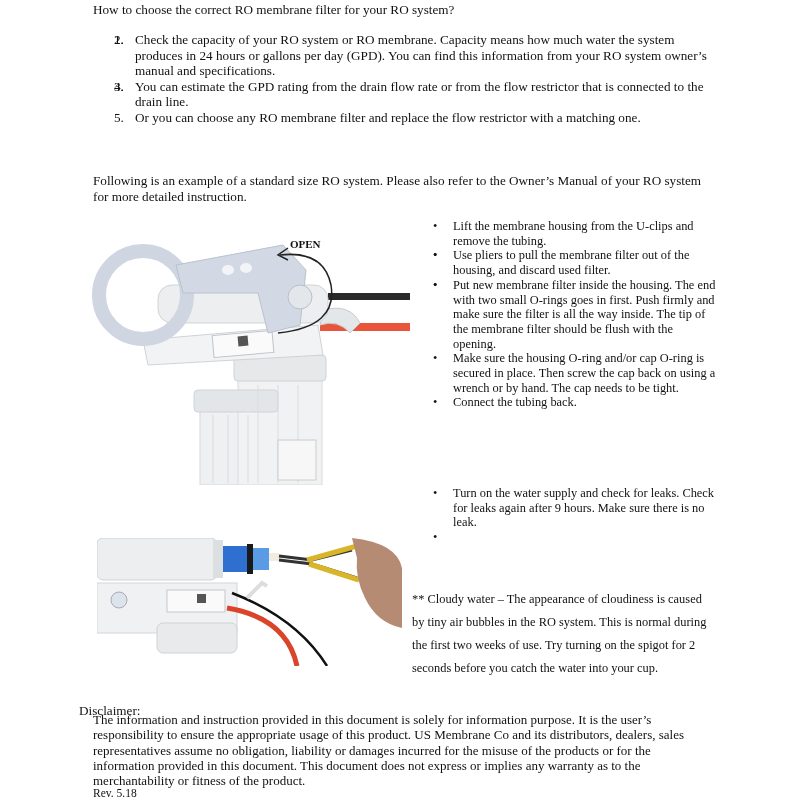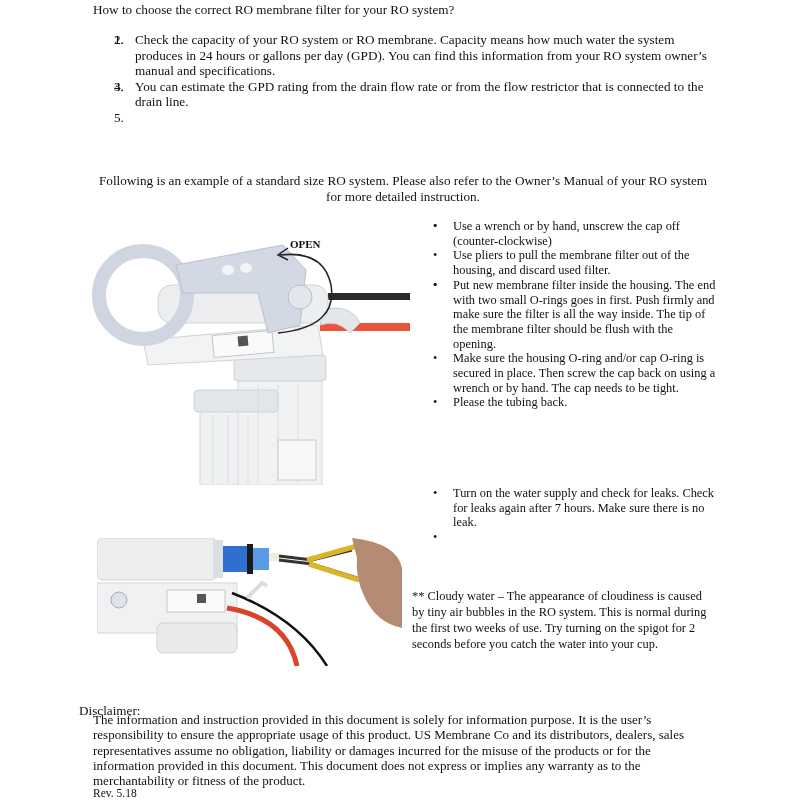--- a/index.html
+++ b/index.html
@@ -4,52 +4,52 @@
 <style>
   html, body { margin: 0; padding: 0; background: #ffffff; }
   body { width: 800px; height: 800px; position: relative; overflow: hidden;
          font-family: "Liberation Serif", "DejaVu Serif", serif; color: #111; }
   .txt { position: absolute; font-size: 13.2px; line-height: 15.6px; }
   #title { left: 93px; top: 2px; }
   #steps { position: absolute; left: 93px; top: 32px; width: 620px; margin: 0; padding: 0; list-style: none;
            font-size: 13.2px; line-height: 15.6px; }
   #steps li { position: relative; padding-left: 42px; }
   #steps li .num { position: absolute; left: 21px; top: 0; }
-  #example { left: 93px; top: 173px; width: 620px; text-align: center; }
+  #example { left: 93px; top: 173px; width: 620px; }
 
   #bullets { position: absolute; left: 432px; top: 219px; width: 285px; margin: 0; padding: 0; list-style: none;
              font-size: 12.4px; line-height: 14.7px; }
   #bullets li { position: relative; padding-left: 21px; }
   #bullets li .dot { position: absolute; left: 1px; top: 0; }
   #bullets2 { position: absolute; left: 432px; top: 486px; width: 285px; margin: 0; padding: 0; list-style: none;
              font-size: 12.4px; line-height: 14.7px; }
   #bullets2 li { position: relative; padding-left: 21px; }
   #bullets2 li .dot { position: absolute; left: 1px; top: 0; }
-  #cloudy { left: 412px; top: 588px; width: 300px; font-size: 12.4px; line-height: 16px; }
+  #cloudy { left: 412px; top: 588px; width: 300px; font-size: 12.4px; line-height: 23px; }
 
   #disclaimer-title { left: 79px; top: 703px; }
   #disclaimer-body { left: 93px; top: 712px; width: 620px; font-size: 13px; line-height: 15.3px; }
   #rev { left: 93px; top: 786px; font-size: 11.5px; }
 
   .photo { position: absolute; background: #ffffff; overflow: hidden; }
   #photo1 { left: 88px; top: 215px; width: 322px; height: 270px; }
   #photo2 { left: 97px; top: 538px; width: 305px; height: 128px; }
   .open-label { position: absolute; font-family: "Liberation Serif", serif; font-weight: bold; font-size: 11px; }
 </style>
 </head>
 <body>
 
 <div class="txt" id="title">How to choose the correct RO membrane filter for your RO system?</div>
 
 <ol id="steps">
   <li><span class="num">1.</span></li>
   <li><span class="num">2.</span><span>Check the capacity of your RO system or RO membrane.  Capacity means how much water the system produces in 24 hours or gallons per day (GPD). You can find this information from your RO system owner’s manual and specifications.</span></li>
   <li><span class="num">3.</span></li>
   <li><span class="num">4.</span><span>You can estimate the GPD rating from the drain flow rate or from the flow restrictor that is connected to the drain line.</span></li>
-  <li><span class="num">5.</span></li>
+  <li><span class="num">5.</span><span>Or you can choose any RO membrane filter and replace the flow restrictor with a matching one.</span></li>
 </ol>
 
 <div class="txt" id="example">Following is an example of a standard size RO system.  Please also refer to the Owner’s Manual of your RO system for more detailed instruction.</div>
 
 <div class="photo" id="photo1">
   <svg width="322" height="270" viewBox="0 0 322 270">
 
     <rect x="240" y="78" width="82" height="7" fill="#2a2a2a"></rect>
     <rect x="232" y="108" width="90" height="8" fill="#e8553a"></rect>
     <path d="M235 95 Q262 88 272 108 L262 118 Q250 104 232 110 Z" fill="#e4e7ea" stroke="#c7ccd1"></path>
@@ -102,31 +102,31 @@
     <rect x="70" y="52" width="58" height="22" fill="#fafafa" stroke="#c4c7ca"></rect>
     <rect x="100" y="56" width="9" height="9" fill="#555"></rect>
     <rect x="60" y="85" width="80" height="30" rx="6" fill="#e8eaec" stroke="#cfd2d5"></rect>
     <path d="M135 55 Q200 80 230 128" fill="none" stroke="#111" stroke-width="2.5"></path>
     <path d="M130 70 Q190 80 200 128" fill="none" stroke="#d9442b" stroke-width="5"></path>
     <path d="M150 60 L165 45 L170 48" fill="none" stroke="#ddd" stroke-width="4"></path>
   </svg>
 </div>
 
 <ul id="bullets">
+  <li><span class="dot">•</span><span>Lift the membrane housing from the U-clips and remove the tubing.</span></li>
   <li><span class="dot">•</span></li>
-  <li><span class="dot">•</span><span>Use a wrench or by hand, unscrew the cap off (counter-clockwise)</span></li>
   <li><span class="dot">•</span><span>Use pliers to pull the membrane filter out of the housing, and discard used filter.</span></li>
   <li><span class="dot">•</span></li>
   <li><span class="dot">•</span><span>Put new membrane filter inside the housing. The end with two small O-rings goes in first. Push firmly and make sure the filter is all the way inside.  The tip of the membrane filter should be flush with the opening.</span></li>
   <li><span class="dot">•</span><span>Make sure the housing O-ring and/or cap O-ring is secured in place. Then screw the cap back on using a wrench or by hand.  The cap needs to be tight.</span></li>
-  <li><span class="dot">•</span><span>Please the tubing back.</span></li>
+  <li><span class="dot">•</span><span>Connect the tubing back.</span></li>
 </ul>
 
 <ul id="bullets2">
-  <li><span class="dot">•</span><span>Turn on the water supply and check for leaks. Check for leaks again after 7 hours.  Make sure there is no leak.</span></li>
+  <li><span class="dot">•</span><span>Turn on the water supply and check for leaks. Check for leaks again after 9 hours.  Make sure there is no leak.</span></li>
   <li><span class="dot">•</span></li>
 </ul>
 
 <div class="txt" id="cloudy">** Cloudy water – The appearance of cloudiness is caused by tiny air bubbles in the RO system.  This is normal during the first two weeks of use.  Try turning on the spigot for 2 seconds before you catch the water into your cup.</div>
 
 <div class="txt" id="disclaimer-title">Disclaimer:</div>
 <div class="txt" id="disclaimer-body">The information and instruction provided in this document is solely for information purpose. It is the user’s responsibility to ensure the appropriate usage of this product. US Membrane Co and its distributors, dealers, sales representatives assume no obligation, liability or damages incurred for the misuse of the products or for the information provided in this document.  This document does not express or implies any warranty as to the merchantability or fitness of the product.</div>
 <div class="txt" id="rev">Rev. 5.18</div>
 
 </body></html>

